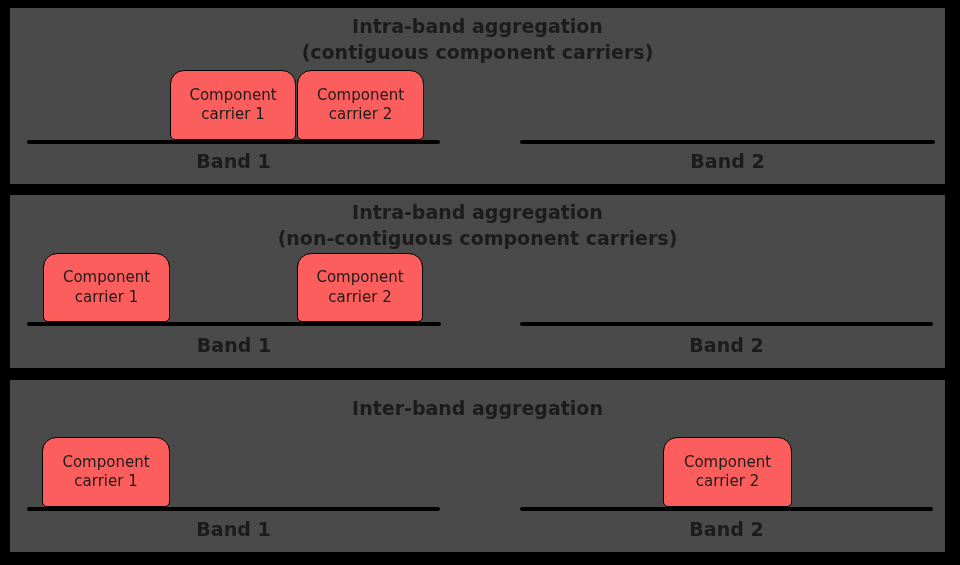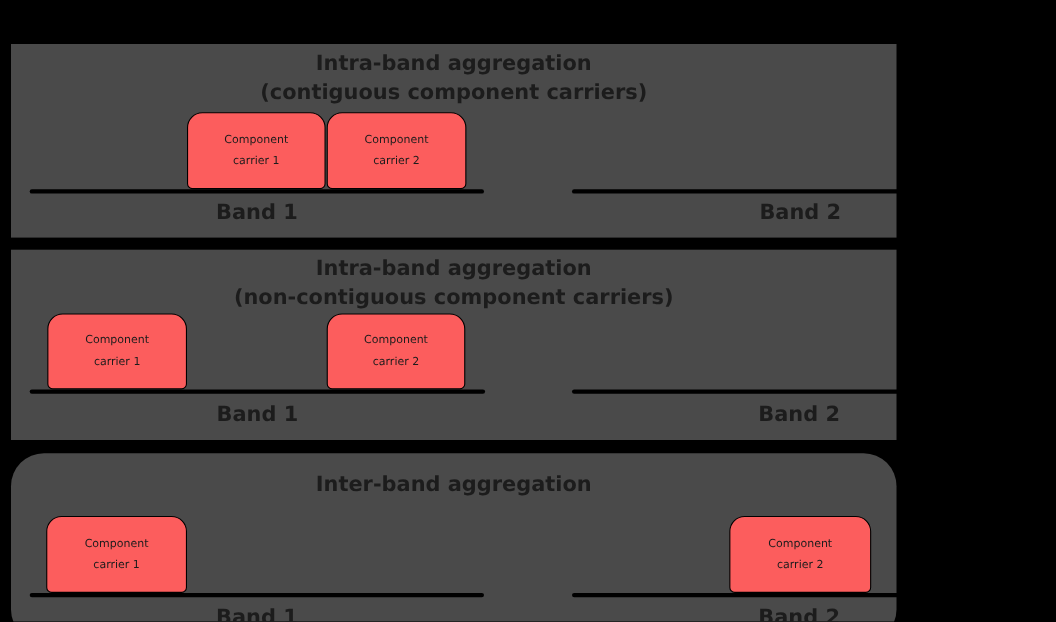--- a/index.html
+++ b/index.html
@@ -13,27 +13,26 @@
   html, body { margin: 0; padding: 0; }
   body {
     width: 960px; height: 565px;
     background: var(--page-bg);
     position: relative;
     font-family: "DejaVu Sans", "Liberation Sans", sans-serif;
     overflow: hidden;
   }
   .panel {
     position: absolute;
-    left: 10px; width: 805px;
+    left: 10px; width: 935px;
     background: var(--panel-bg);
-    margin-top: 32px;
   }
   .panel-1 { top: 8px;   height: 176px; }
   .panel-2 { top: 195px; height: 173px; }
-  .panel-3 { top: 380px; height: 172px; border-radius: 30px; }
+  .panel-3 { top: 380px; height: 172px; }
 
   .panel-title {
     position: absolute; left: 0; right: 0;
     text-align: center;
     font-size: 19px; font-weight: bold;
     line-height: 26px;
     color: var(--text-dark);
     white-space: pre-line;
   }
   .panel-1 .panel-title { top: 5px; }
@@ -53,21 +52,21 @@
     line-height: 26px;
     color: var(--text-dark);
     font-weight: bold;
   }
   .carrier-box {
     position: absolute;
     background: var(--carrier-fill);
     border: 1.5px solid var(--line-black);
     border-radius: 14px 14px 5px 5px;
     color: var(--text-dark);
-    font-size: 10px;
+    font-size: 15px;
     line-height: 19.5px;
     text-align: center;
     white-space: pre-line;
     display: flex;
     align-items: center;
     justify-content: center;
   }
 
   
   .panel-1 .carrier-1 { left: 160px; top: 62px; width: 126px; height: 70px; }

